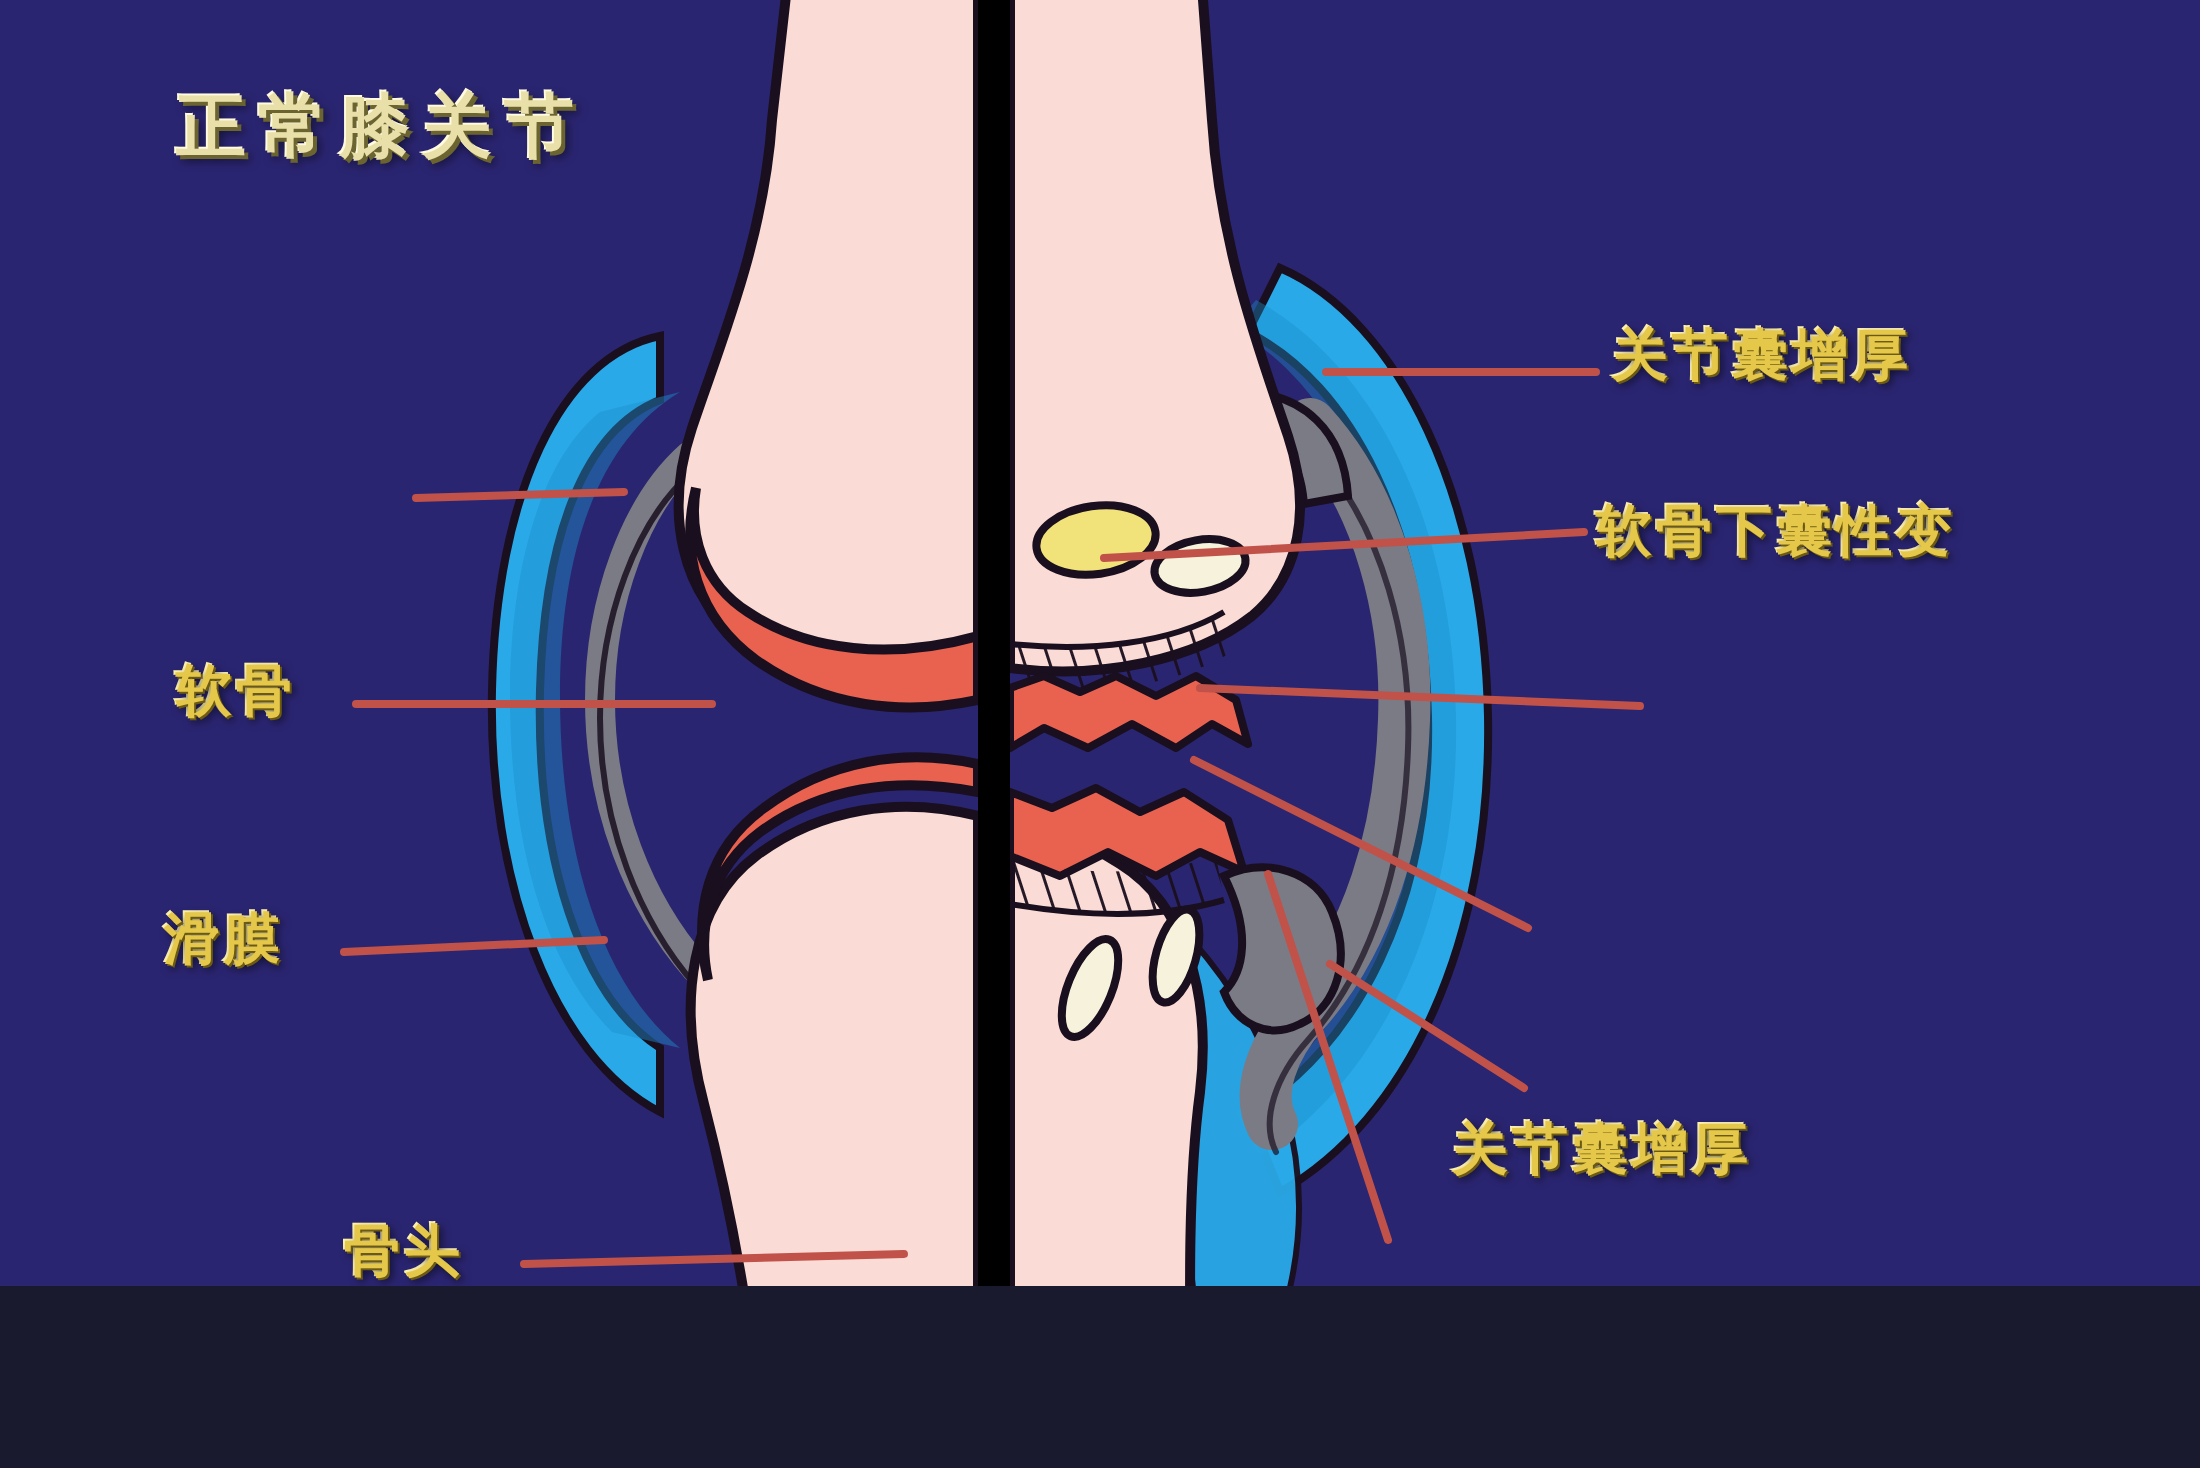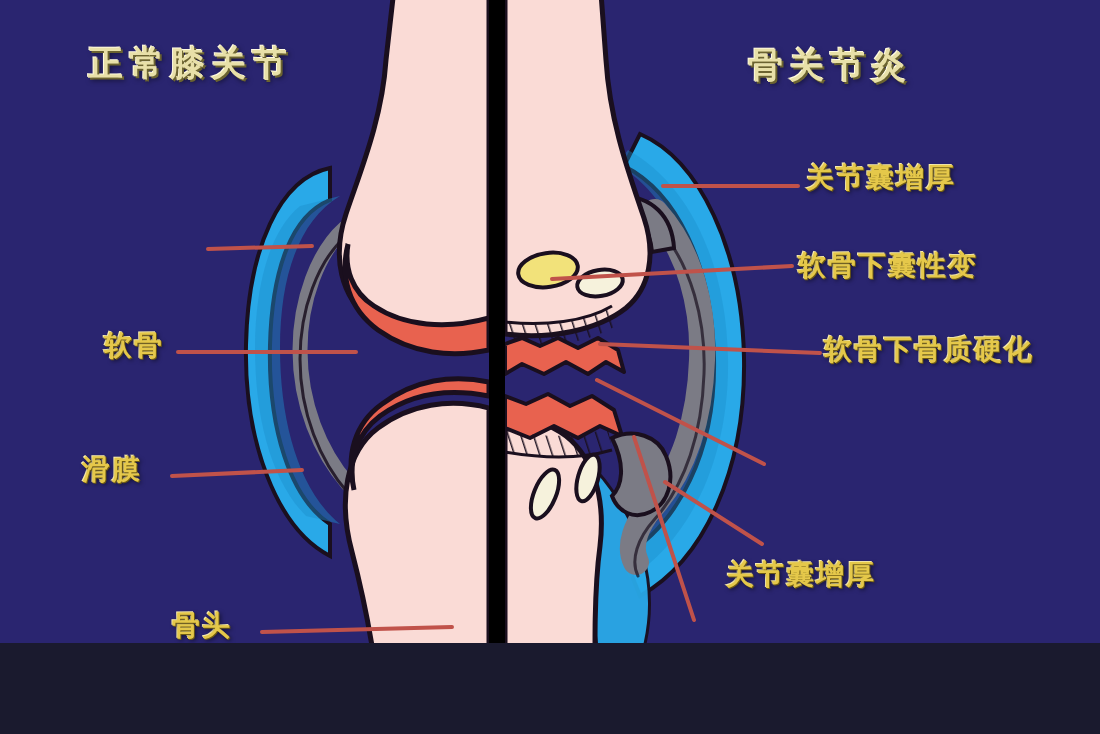--- a/index.html
+++ b/index.html
@@ -145,24 +145,22 @@
       <line x1="663" y1="186" x2="798" y2="186"></line>
       <line x1="552" y1="279" x2="792" y2="266"></line>
       <line x1="600" y1="344" x2="820" y2="353"></line>
       <line x1="597" y1="380" x2="764" y2="464"></line>
       <line x1="665" y1="482" x2="762" y2="544"></line>
       <line x1="634" y1="437" x2="694" y2="620"></line>
     </g>
   </svg>
 
   <div class="title" id="title-left">正常膝关节</div>
-  <div class="title" id="title-right">骨关节炎</div>
 
-  <div class="label" style="left:104px;top:327px;text-align:right;">软骨</div>
+  <div class="label" style="left:88px;top:327px;text-align:right;">软骨</div>
   <div class="label" style="left:82px;top:451px;">滑膜</div>
   <div class="label" style="left:172px;top:607px;">骨头</div>
 
   <div class="label" style="left:806px;top:159px;">关节囊增厚</div>
   <div class="label" style="left:798px;top:247px;">软骨下囊性变</div>
-  <div class="label" style="left:824px;top:331px;">软骨下骨质硬化</div>
   <div class="label" style="left:726px;top:556px;">关节囊增厚</div>
 
 </div>
 
 </body></html>

